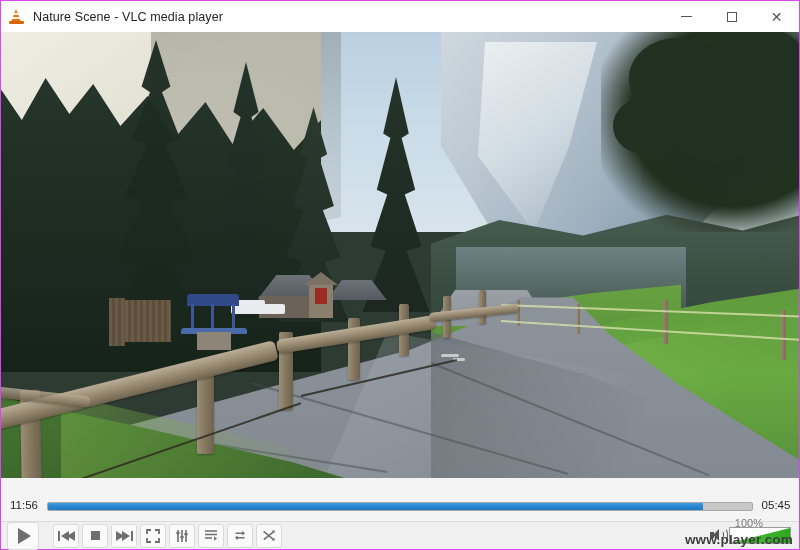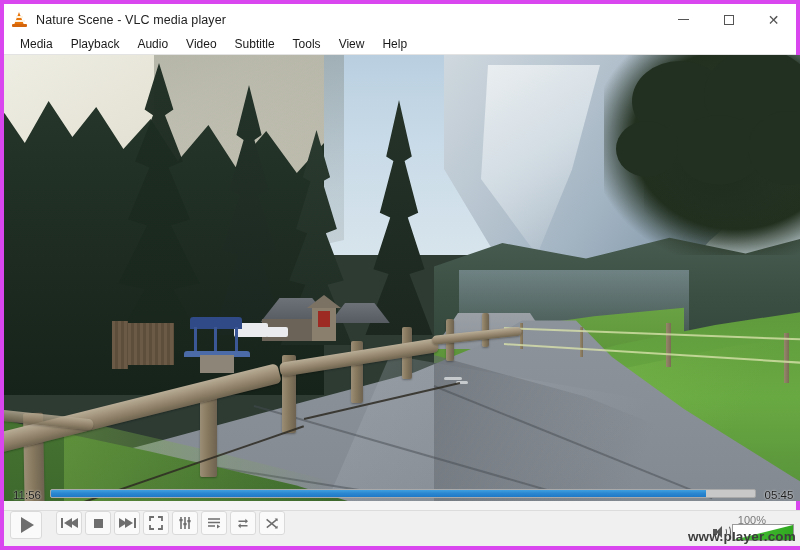--- a/index.html
+++ b/index.html
@@ -6,21 +6,21 @@
   html, body {
     width: 800px; height: 550px;
     background: #ffffff;
     font-family: "Liberation Sans", sans-serif;
     overflow: hidden;
   }
   #app {
     position: relative;
     width: 800px; height: 550px;
     background: #f4f4f4;
-    border: 4px solid #d946ef;
+    border: 1px solid #d946ef;
   }
 
   
   .titlebar {
     position: relative;
     height: 31px;
     background: #ffffff;
     display: flex;
     align-items: center;
   }
@@ -297,21 +297,21 @@
   .mpost {
     position: absolute;
     background: linear-gradient(to right, #97886c, #7a6d54);
   }
 
   
   .seekrow {
     position: absolute;
     left: 0; bottom: 38px;
     width: 798px; height: 19px;
-    display: flex; align-items: flex-start;
+    display: flex; align-items: flex-end;
     background: transparent;
   }
   .time-left, .time-right {
     font-size: 11.5px; color: #1c1c1c;
     width: 46px; text-align: center;
     text-shadow: 0 0 2px rgba(255,255,255,.9);
   }
   .seek-track {
     flex: 1;
     height: 9px;
@@ -323,24 +323,24 @@
   }
   .seek-fill {
     height: 100%;
     background: linear-gradient(to bottom, #3f9fe0 0%, #2a86d0 50%, #1f79c6 100%);
   }
 
   
   .controlbar {
     position: absolute;
     left: 0; bottom: 0;
-    width: 798px; height: 36px;
+    width: 798px; height: 28px;
     background: #f0f0f0;
     border-top: 1px solid #dcdcdc;
-    display: flex; align-items: flex-start;
+    display: flex; align-items: center;
   }
   .btn {
     display: flex; align-items: center; justify-content: center;
     background: #fafafa;
     border: 1px solid #dadada;
     border-radius: 3px;
     color: #6e6e6e;
   }
   .btn.play {
     width: 32px; height: 28px;
@@ -444,30 +444,20 @@
       </div>
       <div class="win-btn">
         <div class="glyph-max"></div>
       </div>
       <div class="win-btn close">
         <div class="glyph-close">✕</div>
       </div>
     </div>
   </div>
 
-  <div class="menubar">
-    <div class="menu-item">Media</div>
-    <div class="menu-item">Playback</div>
-    <div class="menu-item">Audio</div>
-    <div class="menu-item">Video</div>
-    <div class="menu-item">Subtitle</div>
-    <div class="menu-item">Tools</div>
-    <div class="menu-item">View</div>
-    <div class="menu-item">Help</div>
-  </div>
 
   <div class="video-area">
     <div class="layer sky"></div>
     <div class="layer cliff-left"></div>
     <div class="layer cliff-left-shadow"></div>
     <div class="layer massif"></div>
     <div class="layer massif-lit"></div>
     <div class="layer massif-dark"></div>
     <div class="layer slope-forest"></div>
     <div class="layer valley-haze"></div>

